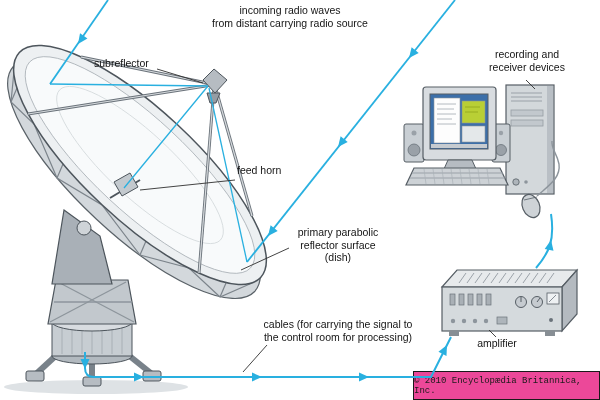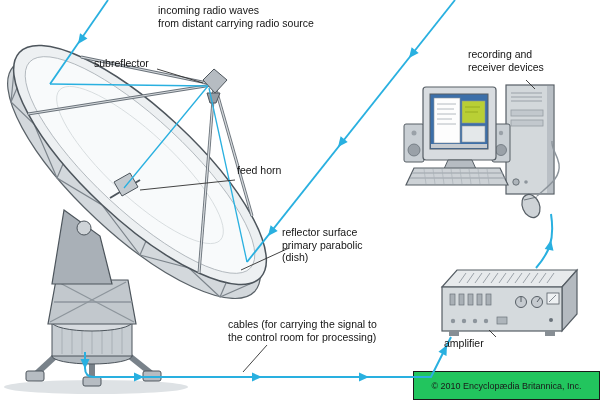--- a/index.html
+++ b/index.html
@@ -1,25 +1,25 @@
 <!DOCTYPE html>
 <html><head>
 <meta charset="utf-8">
 <style>
   * { margin:0; padding:0; box-sizing:border-box; }
   body { background:#fff; font-family:"Liberation Sans", sans-serif; }
   #stage { position:relative; width:600px; height:400px; background:#ffffff; overflow:hidden; }
   #stage svg { position:absolute; left:0; top:0; z-index:2; }
   .label { position:absolute; z-index:3; font-size:10.5px; line-height:12.6px; color:#141414; white-space:nowrap; }
   .label span { display:block; }
-  .center { }
+  .center { text-align:center; }
   #copyright {
     position:absolute; z-index:1; left:413px; top:371px; width:187px; height:29px;
-    background:#22c55e; border:1px solid #1a1a1a; display:flex; align-items:center; justify-content:center;
-    font-size:9px; color:#1a1a1a; z-index:1;
+    background:#ec4899; border:1px solid #1a1a1a; display:flex; align-items:center; justify-content:center;
+    font-size:9px; color:#1a1a1a; z-index:1;font-family:Liberation Mono, monospace;
   }
 </style>
 </head>
 <body>
 
 <div id="stage">
 
   <div id="copyright">© 2010 Encyclopædia Britannica, Inc.</div>
 
   <svg width="600" height="400" viewBox="0 0 600 400">
@@ -269,22 +269,22 @@
 
   <div class="label" style="left:94px;top:57px">
     <span>subreflector</span>
   </div>
 
   <div class="label" style="left:237px;top:164px">
     <span>feed horn</span>
   </div>
 
   <div class="label center" style="left:282px;top:226px;width:112px">
+    <span>primary parabolic</span>
     <span>reflector surface</span>
-    <span>primary parabolic</span>
     <span>(dish)</span>
   </div>
 
   <div class="label center" style="left:228px;top:318px;width:220px">
     <span>cables (for carrying the signal to</span>
     <span>the control room for processing)</span>
   </div>
 
   <div class="label center" style="left:468px;top:48px;width:118px">
     <span>recording and</span>

